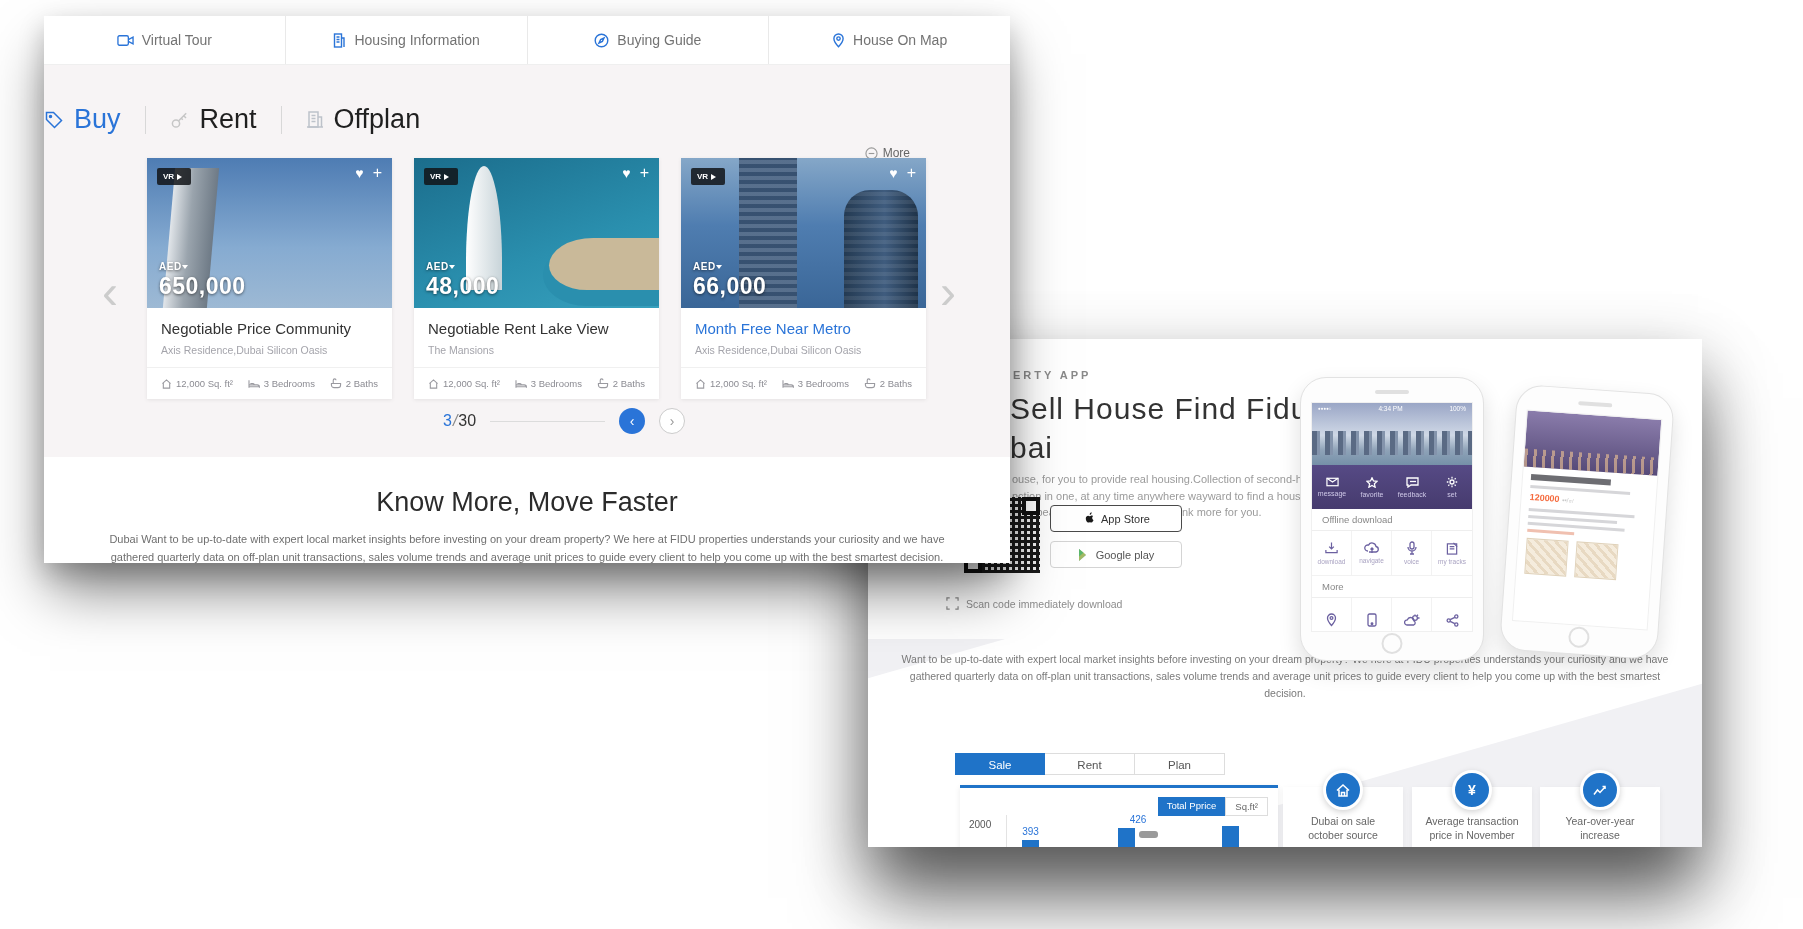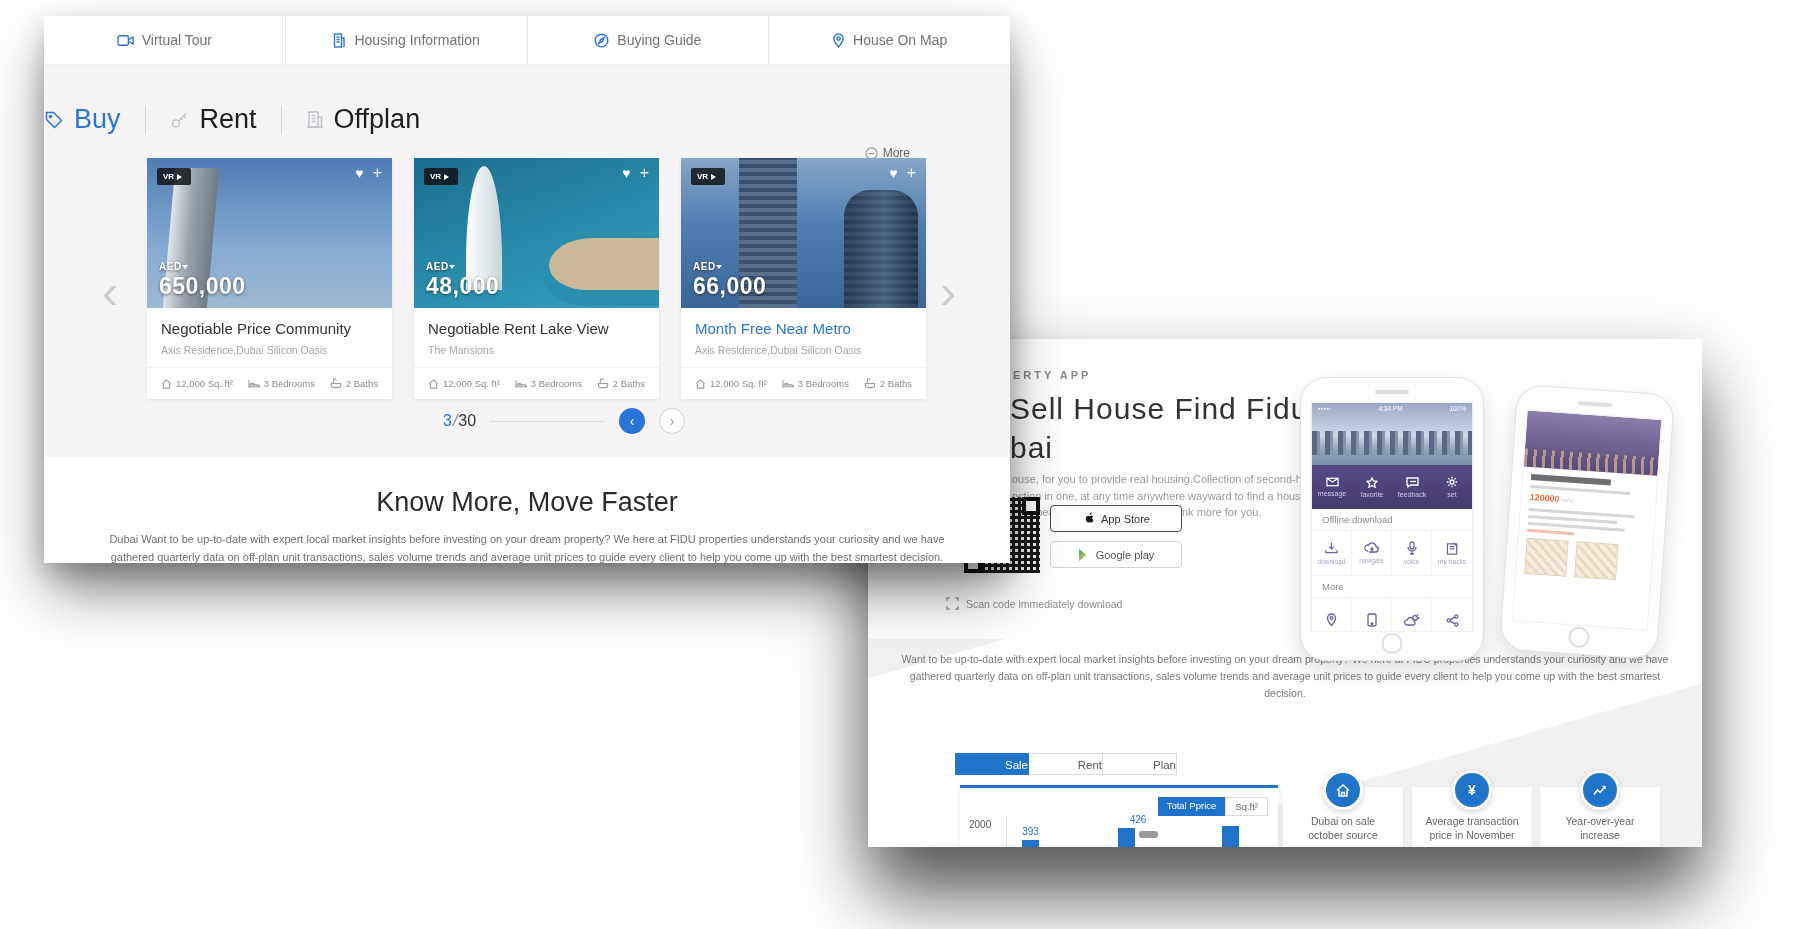--- a/index.html
+++ b/index.html
@@ -127,21 +127,21 @@
   .p2price span.unit{color:#c9c9c9;font-weight:normal;font-size:6.5px;}
   .thumbs{display:flex;gap:8px;margin-top:6px;}
   .fp{width:40px;height:34px;background:repeating-linear-gradient(45deg,#e8d9c2 0 3px,#f5ecdd 3px 7px);border:1px solid #e0d2ba;}
 
   .avg{position:absolute;left:0;right:0;top:300px;bottom:0;background:#f1f1f4;overflow:hidden;}
   .avg .slash{position:absolute;width:1150px;height:235px;background:#fff;transform:rotate(-16deg);
               left:-90px;top:-95px;z-index:0;}
   .avg-title{position:relative;z-index:2;margin:0;padding-top:32px;text-align:center;font-size:26px;font-weight:500;color:#2b2b2b;}
   .avg-body{position:relative;z-index:2;width:780px;margin:12px auto 0;text-align:center;font-size:10.5px;color:#7a7a7a;line-height:1.6;}
   .avg-tabs{position:absolute;z-index:2;left:87px;top:114px;display:flex;}
-  .atab{width:74px;height:22px;line-height:22px;text-align:right;font-size:11.5px;background:#fff;
+  .atab{width:90px;height:22px;line-height:22px;text-align:center;font-size:11.5px;background:#fff;
         border:1px solid #ddd;border-left:none;color:#555;cursor:pointer;box-sizing:border-box;}
   .atab:first-child{border-left:1px solid #ddd;}
   .atab.active{background:#1f73c8;border-color:#1f73c8;color:#fff;}
   .chartpanel{position:absolute;z-index:2;left:92px;top:146px;width:318px;height:140px;background:#fff;
               border-top:3px solid #1f73c8;box-shadow:0 2px 6px rgba(0,0,0,.08);}
   .legend{position:absolute;right:10px;top:9px;display:flex;}
   .lgbtn{font-size:9.5px;padding:3px 9px;cursor:pointer;}
   .lgbtn.on{background:#1f73c8;color:#fff;}
   .lgbtn.off{background:#fff;border:1px solid #ddd;color:#666;}
   .ytick{position:absolute;left:9px;top:31px;font-size:10px;color:#555;}

